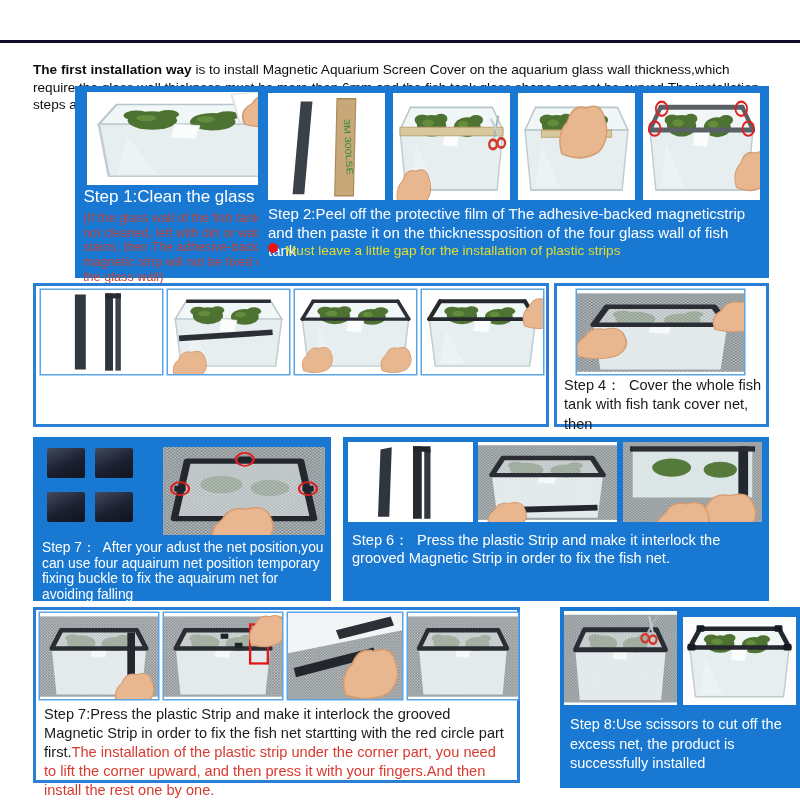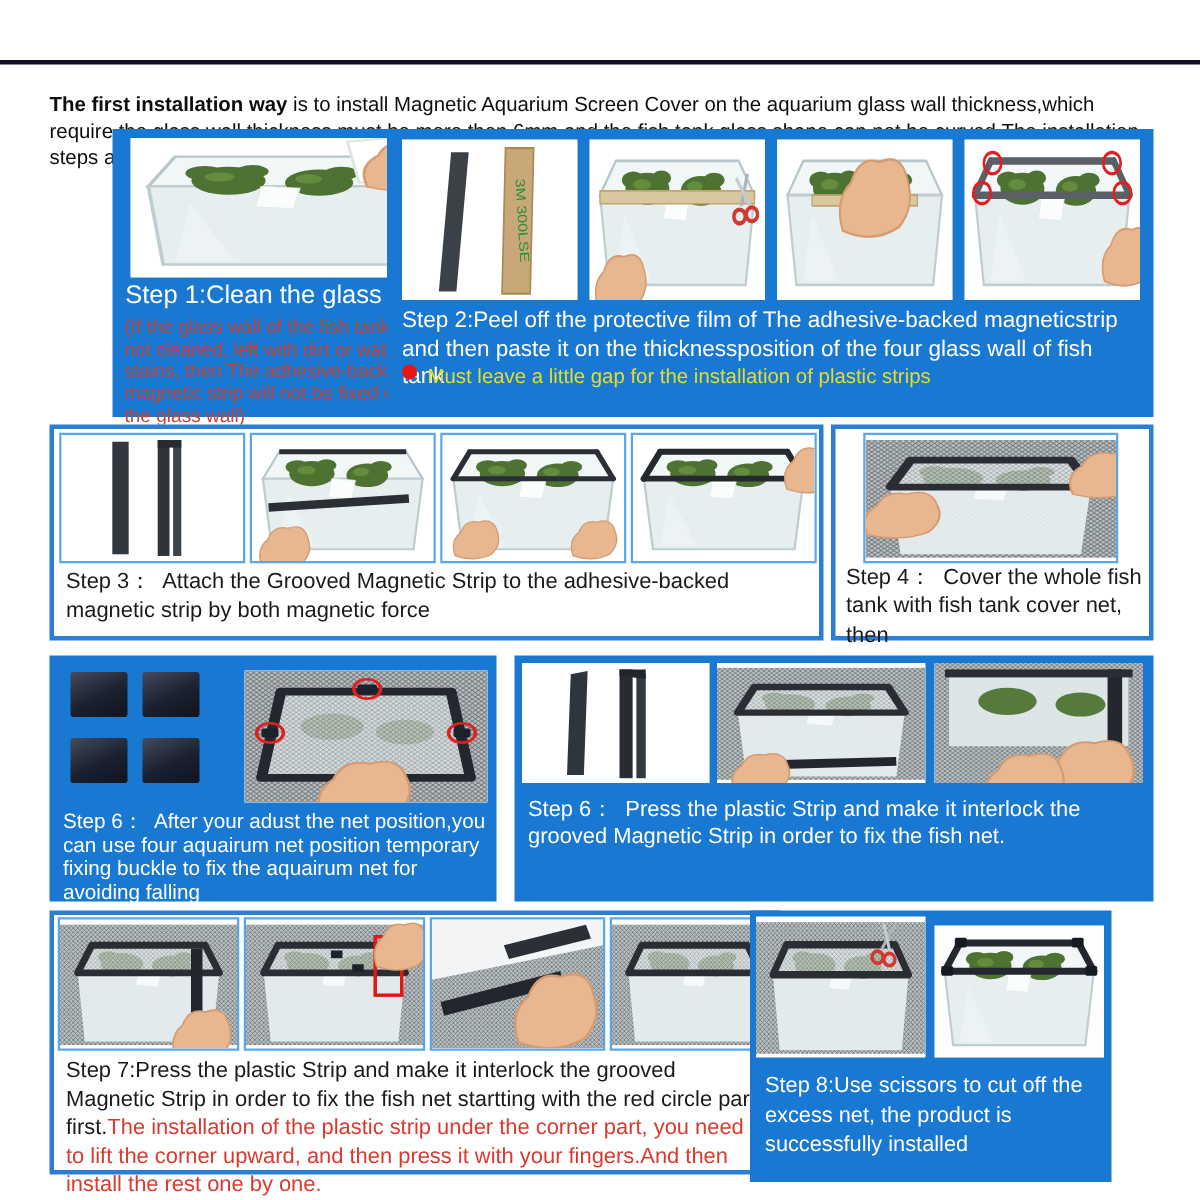--- a/index.html
+++ b/index.html
@@ -234,21 +234,20 @@
           <line x1="30" y1="20" x2="170" y2="20"></line>
             <line x1="30" y1="20" x2="12" y2="52"></line>
           <line x1="170" y1="20" x2="188" y2="52"></line>
             <line x1="12" y1="52" x2="188" y2="52"></line>
         </g>
         <g transform="translate(160,2) scale(1.2)">
             <use href="#handG"></use>
           </g>
       </svg>
     </div>
-    <div class="cap blk s3text">Step 3：  Attach the Grooved Magnetic Strip to the adhesive-backed magnetic strip by both magnetic force</div>
   </div>
 
   <div class="panel whitep" style="left:554px;top:283px;width:215px;height:144px;padding-left:28px;">
     <div class="ph bord" style="left:20px;top:4px;width:167px;height:84px;">
       <svg viewBox="0 0 200 150" preserveAspectRatio="none">
         <use href="#nettankG"></use>
         <g transform="translate(-8,56) scale(1.2)">
             <use href="#handG"></use>
           </g>
         <g transform="translate(156,8) scale(1.2)">
@@ -286,21 +285,21 @@
           <circle cx="101" cy="21" r="11"></circle>
             <circle cx="21" cy="71" r="11"></circle>
           <circle cx="179" cy="71" r="11"></circle>
             <circle cx="100" cy="121" r="11"></circle>
         </g>
         <g transform="translate(52,88) scale(1.5)">
             <use href="#handG"></use>
           </g>
       </svg>
     </div>
-    <div class="cap s5text">Step 6：  After your adust the net position,you can use four aquairum net position temporary fixing buckle to fix the aquairum net for avoiding falling</div>
+    <div class="cap s5text">Step 7：  After your adust the net position,you can use four aquairum net position temporary fixing buckle to fix the aquairum net for avoiding falling</div>
   </div>
 
   <div class="panel bluep" style="left:343px;top:437px;width:426px;height:164px;">
     <div class="ph" style="left:5px;top:5px;width:125px;height:80px;">
       <svg viewBox="0 0 200 150" preserveAspectRatio="none">
         <rect width="200" height="150" fill="#fff"></rect>
         <polygon points="52,14 70,10 66,140 48,140" fill="#2f353c"></polygon>
         <rect x="104" y="8" width="14" height="136" fill="#272c33"></rect>
         <rect x="122" y="14" width="10" height="130" fill="#343a42"></rect>
         <polygon points="104,8 132,8 132,20 104,16" fill="#21262c"></polygon>
@@ -369,21 +368,21 @@
       </svg>
     </div>
     <div class="ph bord" style="left:372px;top:3px;width:110px;height:86px;">
       <svg viewBox="0 0 200 150" preserveAspectRatio="none">
         <use href="#nettankG"></use>
       </svg>
     </div>
     <div class="cap blk s7text"><span>Step 7:Press the plastic Strip and make it interlock the grooved Magnetic Strip in order to fix the fish net startting with the red circle part first.</span><span class="red">The installation of the plastic strip under the corner part, you need to lift the corner upward, and then press it with your fingers.And then install the rest one by one.</span></div>
   </div>
 
-  <div class="panel bluep" style="left:500px;top:607px;width:241px;height:181px;">
+  <div class="panel bluep" style="left:560px;top:607px;width:241px;height:181px;">
     <div class="ph" style="left:4px;top:4px;width:113px;height:94px;">
       <svg viewBox="0 0 200 150" preserveAspectRatio="none">
         <use href="#nettankG"></use>
         <g transform="translate(146,0) rotate(18)">
             <use href="#scissorsG"></use>
           </g>
       </svg>
     </div>
     <div class="ph" style="left:123px;top:10px;width:113px;height:88px;">
       <svg viewBox="0 0 200 150" preserveAspectRatio="none">

